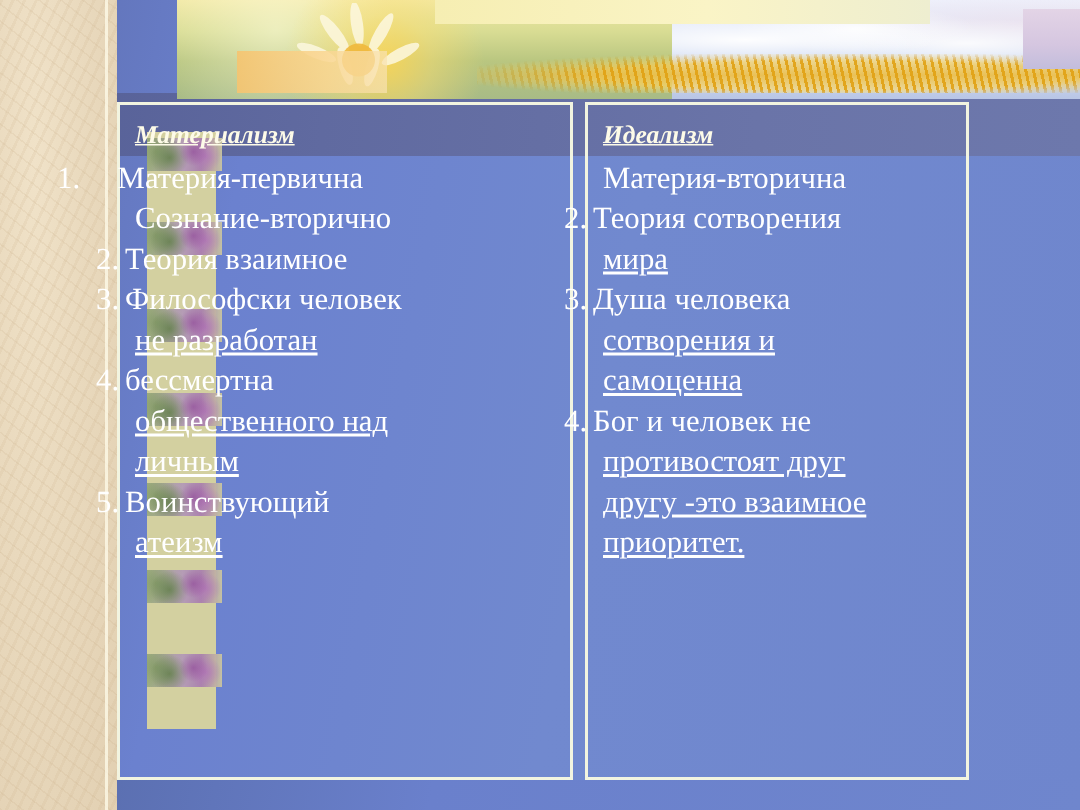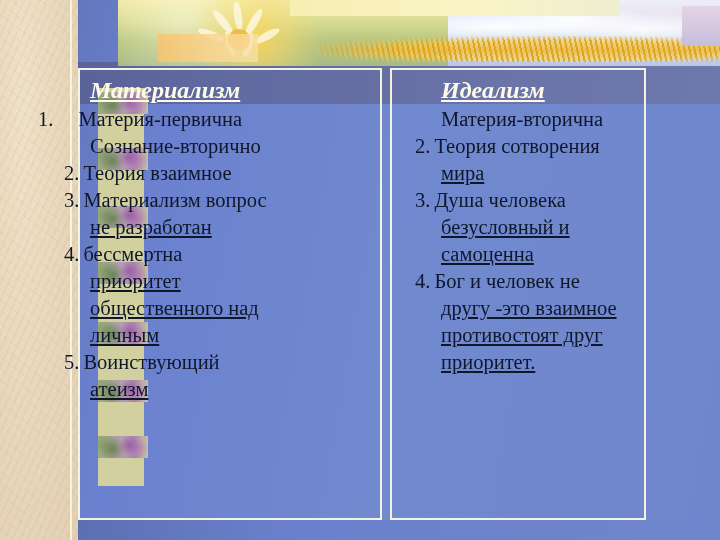--- a/index.html
+++ b/index.html
@@ -117,47 +117,47 @@
   }
 
   
   .panel {
     position: absolute;
     border: 2px solid #f2f4e0;
     box-sizing: border-box;
     padding: 0;
   }
   #panel-left  { left: 78px;  top: 68px; width: 304px; height: 452px; }
-  #panel-right { left: 390px; top: 68px; width: 256px; height: 452px; padding-left: 39px; }
+  #panel-right { left: 390px; top: 68px; width: 256px; height: 452px; }
 
   .panel-inner {
     position: relative;
     padding: 6px 8px 0 10px;
     height: 100%;
     box-sizing: border-box;
   }
 
   .panel-heading {
     font-weight: bold;
     font-style: italic;
     text-decoration: underline;
-    font-size: 24px;
+    font-size: 17px;
     line-height: 28px;
     color: #fdfbe8;
     margin: 0 0 2px 0;
     white-space: nowrap;
   }
 
   ol.items {
     list-style: none;
     margin: 0;
     padding: 0;
   }
   ol.items li {
-    color: #0f172a;
+    color: #ffffff;
     font-size: 20.5px;
     line-height: 26px;
     margin: 0 0 1px 0;
     padding: 0;
     position: relative;
   }
   .li-num {
     display: inline;
   }
   li.hang {
@@ -223,43 +223,42 @@
   <div class="floral" style="top:380px"></div>
   <div class="floral" style="top:436px"></div>
 
   <div class="panel" id="panel-left">
     <div class="panel-inner">
       <div class="panel-heading">Материализм</div>
       <ol class="items" id="left-items">
           <li class="hang"><span class="li-num">1.</span><span>Материя-первична</span></li>
           <li class="cont"><span>Сознание-вторично</span></li>
           <li class="plain"><span class="li-num">2.</span><span>Теория взаимное</span></li>
-          <li class="plain"><span class="li-num">3.</span><span>Материализм вопрос</span></li>
+          <li class="plain"><span class="li-num">3.</span><span>Философски человек</span></li>
           <li class="cont2"><span>не разработан</span></li>
           <li class="plain"><span class="li-num">4.</span><span>бессмертна</span></li>
-          <li class="cont2"><span>приоритет</span></li>
           <li class="cont2"><span>общественного над</span></li>
           <li class="cont2"><span>личным</span></li>
           <li class="plain"><span class="li-num">5.</span><span>Воинствующий</span></li>
           <li class="cont2"><span>атеизм</span></li>
         </ol>
     </div>
   </div>
 
   <div class="panel" id="panel-right">
     <div class="panel-inner">
       <div class="panel-heading">Идеализм </div>
       <ol class="items" id="right-items">
           <li class="cont"><span>Материя-вторична</span></li>
           <li class="plain"><span class="li-num">2.</span><span>Теория сотворения</span></li>
           <li class="cont2"><span>мира</span></li>
           <li class="plain"><span class="li-num">3.</span><span>Душа человека</span></li>
-          <li class="cont2"><span>безусловный и</span></li>
+          <li class="cont2"><span>сотворения и</span></li>
           <li class="cont2"><span>самоценна</span></li>
           <li class="plain"><span class="li-num">4.</span><span>Бог и человек не</span></li>
+          <li class="cont2"><span>противостоят друг</span></li>
           <li class="cont2"><span>другу -это взаимное</span></li>
-          <li class="cont2"><span>противостоят друг</span></li>
           <li class="cont2"><span>приоритет.</span></li>
         </ol>
     </div>
   </div>
 
 </div>
 
 </body></html>

